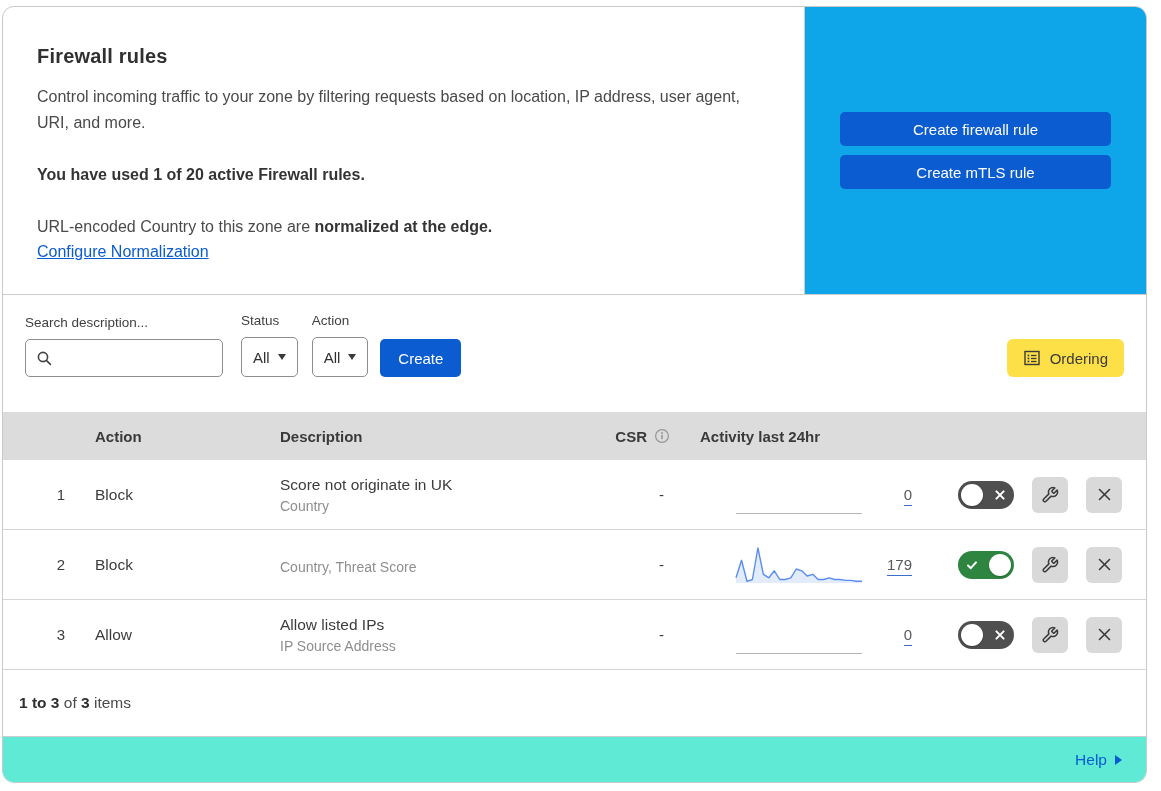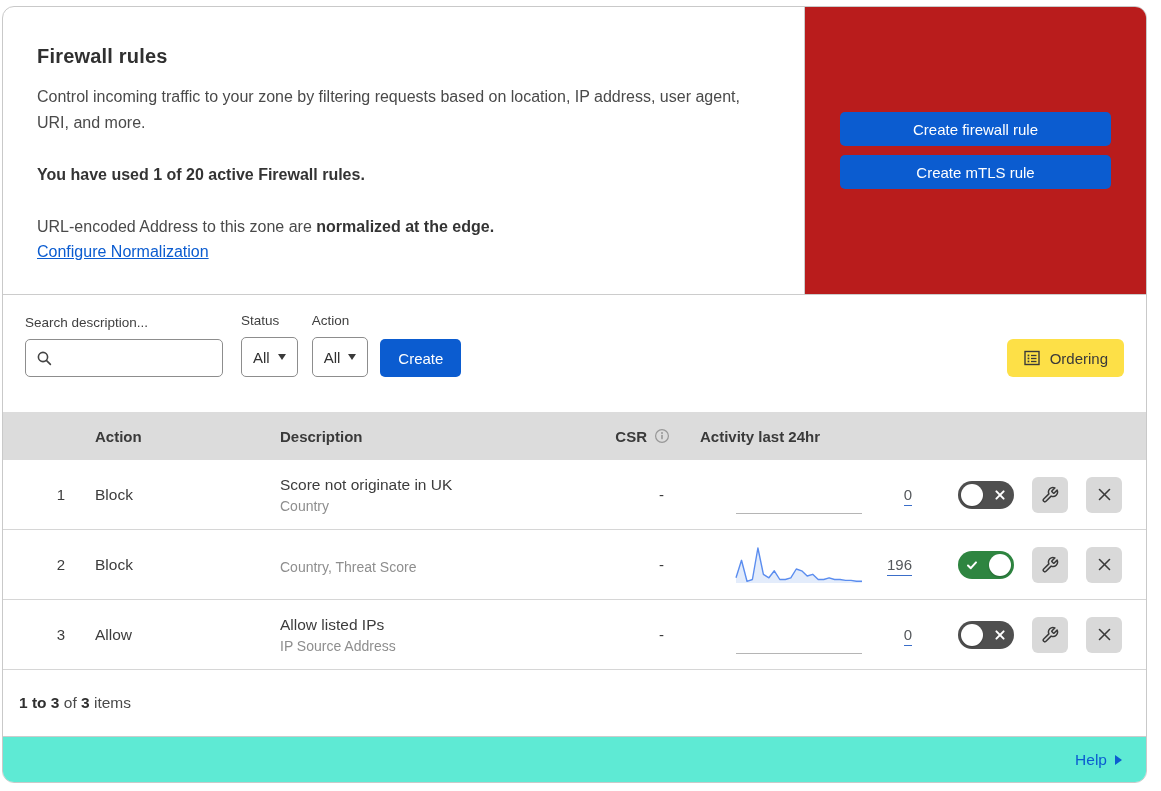--- a/index.html
+++ b/index.html
@@ -8,21 +8,21 @@
 
   
   .band{display:flex;height:287px;flex:0 0 287px;border-bottom:1px solid #ccc;}
   .band-left{flex:1;padding:38px 42px 0 34px;}
   .page-title{font-size:20px;font-weight:700;color:#303030;margin:0 0 16px 0;letter-spacing:.2px;}
   .desc{font-size:16px;color:#4a4a4a;line-height:1.62;max-width:740px;margin:0 0 30px 0;}
   .usage{font-size:16px;font-weight:700;color:#343434;margin:0 0 34px 0;}
   .norm{font-size:16px;color:#4a4a4a;margin:0 0 7px 0;}
   .norm b{color:#343434;}
   .link{font-size:16px;color:#0b5cd0;text-decoration:underline;cursor:pointer;}
-  .band-right{width:341px;background:#b91c1c;border-left:1px solid #ccc;display:flex;flex-direction:column;justify-content:center;align-items:center;gap:9px;}
+  .band-right{width:341px;background:#0ea5e9;border-left:1px solid #ccc;display:flex;flex-direction:column;justify-content:center;align-items:center;gap:9px;}
   .btn-primary{width:271px;height:34px;background:#0b5cd0;color:#fff;border:none;border-radius:5px;font-size:15px;font-family:inherit;cursor:pointer;}
 
   
   .filters{height:117px;flex:0 0 117px;display:flex;align-items:flex-end;padding:0 22px;box-sizing:border-box;background:#fff;}
   .fgroup{display:flex;flex-direction:column;margin-bottom:35px;}
   .flabel{font-size:13.5px;color:#3f3f3f;margin-bottom:9px;margin-top:14px;}
   .search-box{width:198px;height:38px;border:1px solid #8d8d8d;border-radius:5px;display:flex;align-items:center;padding:0 10px;box-sizing:border-box;background:#fff;}
   .search-box input{border:none;outline:none;flex:1;font-size:14px;font-family:inherit;margin-left:8px;background:transparent;}
   .dd{height:38px;border:1px solid #8d8d8d;border-radius:5px;display:flex;align-items:center;justify-content:center;padding:0 11px;background:#fff;cursor:pointer;font-size:15px;color:#303030;}
   .caret{width:0;height:0;border-left:4.5px solid transparent;border-right:4.5px solid transparent;border-top:6px solid #3a3a3a;margin-left:8px;}
@@ -69,21 +69,21 @@
 <body>
 
 <div class="page">
   <div class="card">
 
     <div class="band">
       <div class="band-left">
         <h1 class="page-title">Firewall rules</h1>
         <p class="desc">Control incoming traffic to your zone by filtering requests based on location, IP address, user agent, URI, and more.</p>
         <p class="usage">You have used 1 of 20 active Firewall rules.</p>
-        <p class="norm"><span>URL-encoded Address to this zone are </span><b>normalized at the edge.</b></p>
+        <p class="norm"><span>URL-encoded Country to this zone are </span><b>normalized at the edge.</b></p>
         <a class="link">Configure Normalization</a>
       </div>
       <div class="band-right">
         <button class="btn-primary">Create firewall rule</button>
         <button class="btn-primary">Create mTLS rule</button>
       </div>
     </div>
 
     <div class="filters">
       <div class="fgroup">
@@ -195,21 +195,21 @@
       <div class="c-action">Block</div>
       <div class="c-desc">
         <div class="d-sub">Country, Threat Score</div>
       </div>
       <div class="c-csr">-</div>
       <div class="c-activity">
         <svg class="spark" viewBox="0 0 130 40">
             <polygon points="2.0,32.8 7.5,15.3 13.0,36.3 18.4,34.5 23.9,3.0 29.4,29.3 34.9,32.8 40.3,25.8 45.8,34.5 51.3,34.5 56.8,32.8 62.3,24.0 67.7,25.8 73.2,31.0 78.7,29.3 84.2,34.5 89.7,34.5 95.1,32.8 100.6,34.5 106.1,34.5 111.6,35.4 117.0,35.4 122.5,36.3 128.0,36.3 128,38 2,38" fill="#e3ecfb"></polygon>
             <polyline points="2.0,32.8 7.5,15.3 13.0,36.3 18.4,34.5 23.9,3.0 29.4,29.3 34.9,32.8 40.3,25.8 45.8,34.5 51.3,34.5 56.8,32.8 62.3,24.0 67.7,25.8 73.2,31.0 78.7,29.3 84.2,34.5 89.7,34.5 95.1,32.8 100.6,34.5 106.1,34.5 111.6,35.4 117.0,35.4 122.5,36.3 128.0,36.3" fill="none" stroke="#5b8def" stroke-width="1.4" stroke-linejoin="round"></polyline>
           </svg>
-        <span class="a-val"><span>196</span></span>
+        <span class="a-val"><span>179</span></span>
       </div>
       <div class="c-controls">
         <div class="toggle on">
           <span class="t-check">
               <svg width="12" height="12" viewBox="0 0 12 12">
                 <polyline points="2,6.5 4.8,9.2 10,3.4" fill="none" stroke="#fff" stroke-width="2" stroke-linecap="round" stroke-linejoin="round"></polyline>
               </svg>
             </span>
 
           <span class="t-knob"></span>

